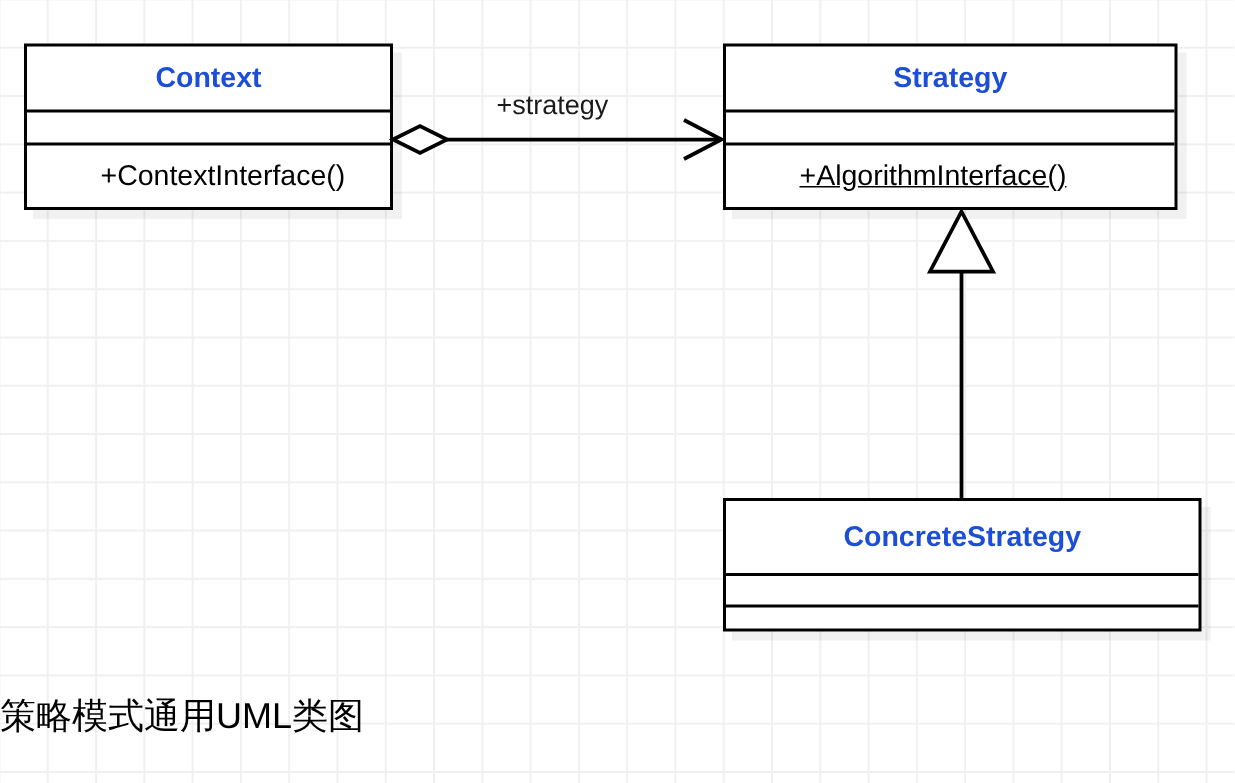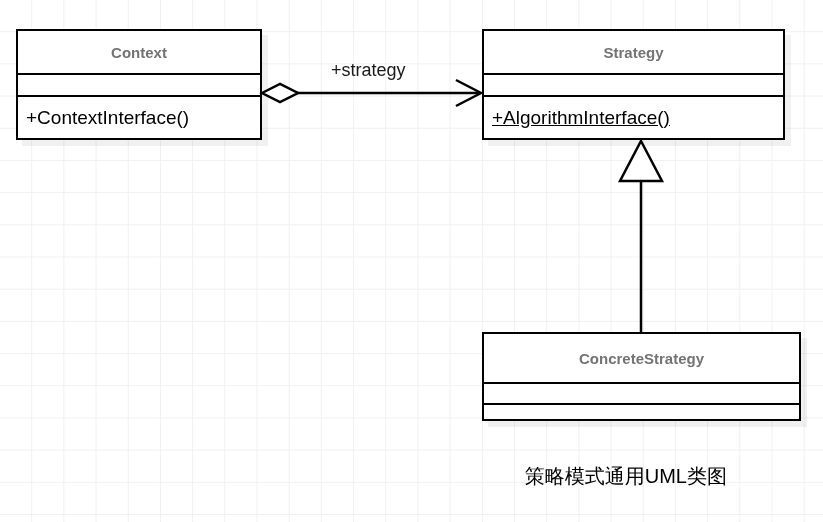--- a/index.html
+++ b/index.html
@@ -29,65 +29,66 @@
     box-sizing: border-box;
     background: #ffffff;
     border: 2.5px solid #000000;
     box-shadow: 6px 6px 0 0 rgba(0,0,0,0.055);
   }
   .uml-title {
     box-sizing: border-box;
     width: 100%;
     text-align: center;
     font-weight: bold;
-    font-size: 15px;
-    color: #737373;
+    font-size: 19px;
+    color: #1d4ed8;
     line-height: 1;
     display: flex;
     align-items: center;
     justify-content: center;
   }
   .uml-divider {
     width: 100%;
     height: 0;
     border-top: 2.5px solid #000000;
   }
   .uml-compartment {
     box-sizing: border-box;
     width: 100%;
     font-size: 19px;
     color: #000000;
     line-height: 1;
     display: flex;
     align-items: center;
     padding-left: 8px;
     white-space: nowrap;
+    margin-left: 41px;
   }
   .edge-layer {
     position: absolute;
     left: 0;
     top: 0;
     width: 823px;
     height: 522px;
     pointer-events: none;
   }
   .edge-label {
     position: absolute;
     font-size: 18px;
     color: #1a1a1a;
     line-height: 1;
     white-space: nowrap;
   }
   .caption {
     position: absolute;
-    font-size: 20px;
+    font-size: 24px;
     color: #000000;
     line-height: 1;
     white-space: nowrap;
-    text-align: right;
+    text-align: left;
   }
 </style>
 </head>
 <body>
 
 <div id="canvas">
 
   <div class="uml-class" style="left:16px; top:29px; width:246px; height:111px;">
     <div class="uml-title" style="height:42px;">Context</div>
     <div class="uml-divider"></div>

